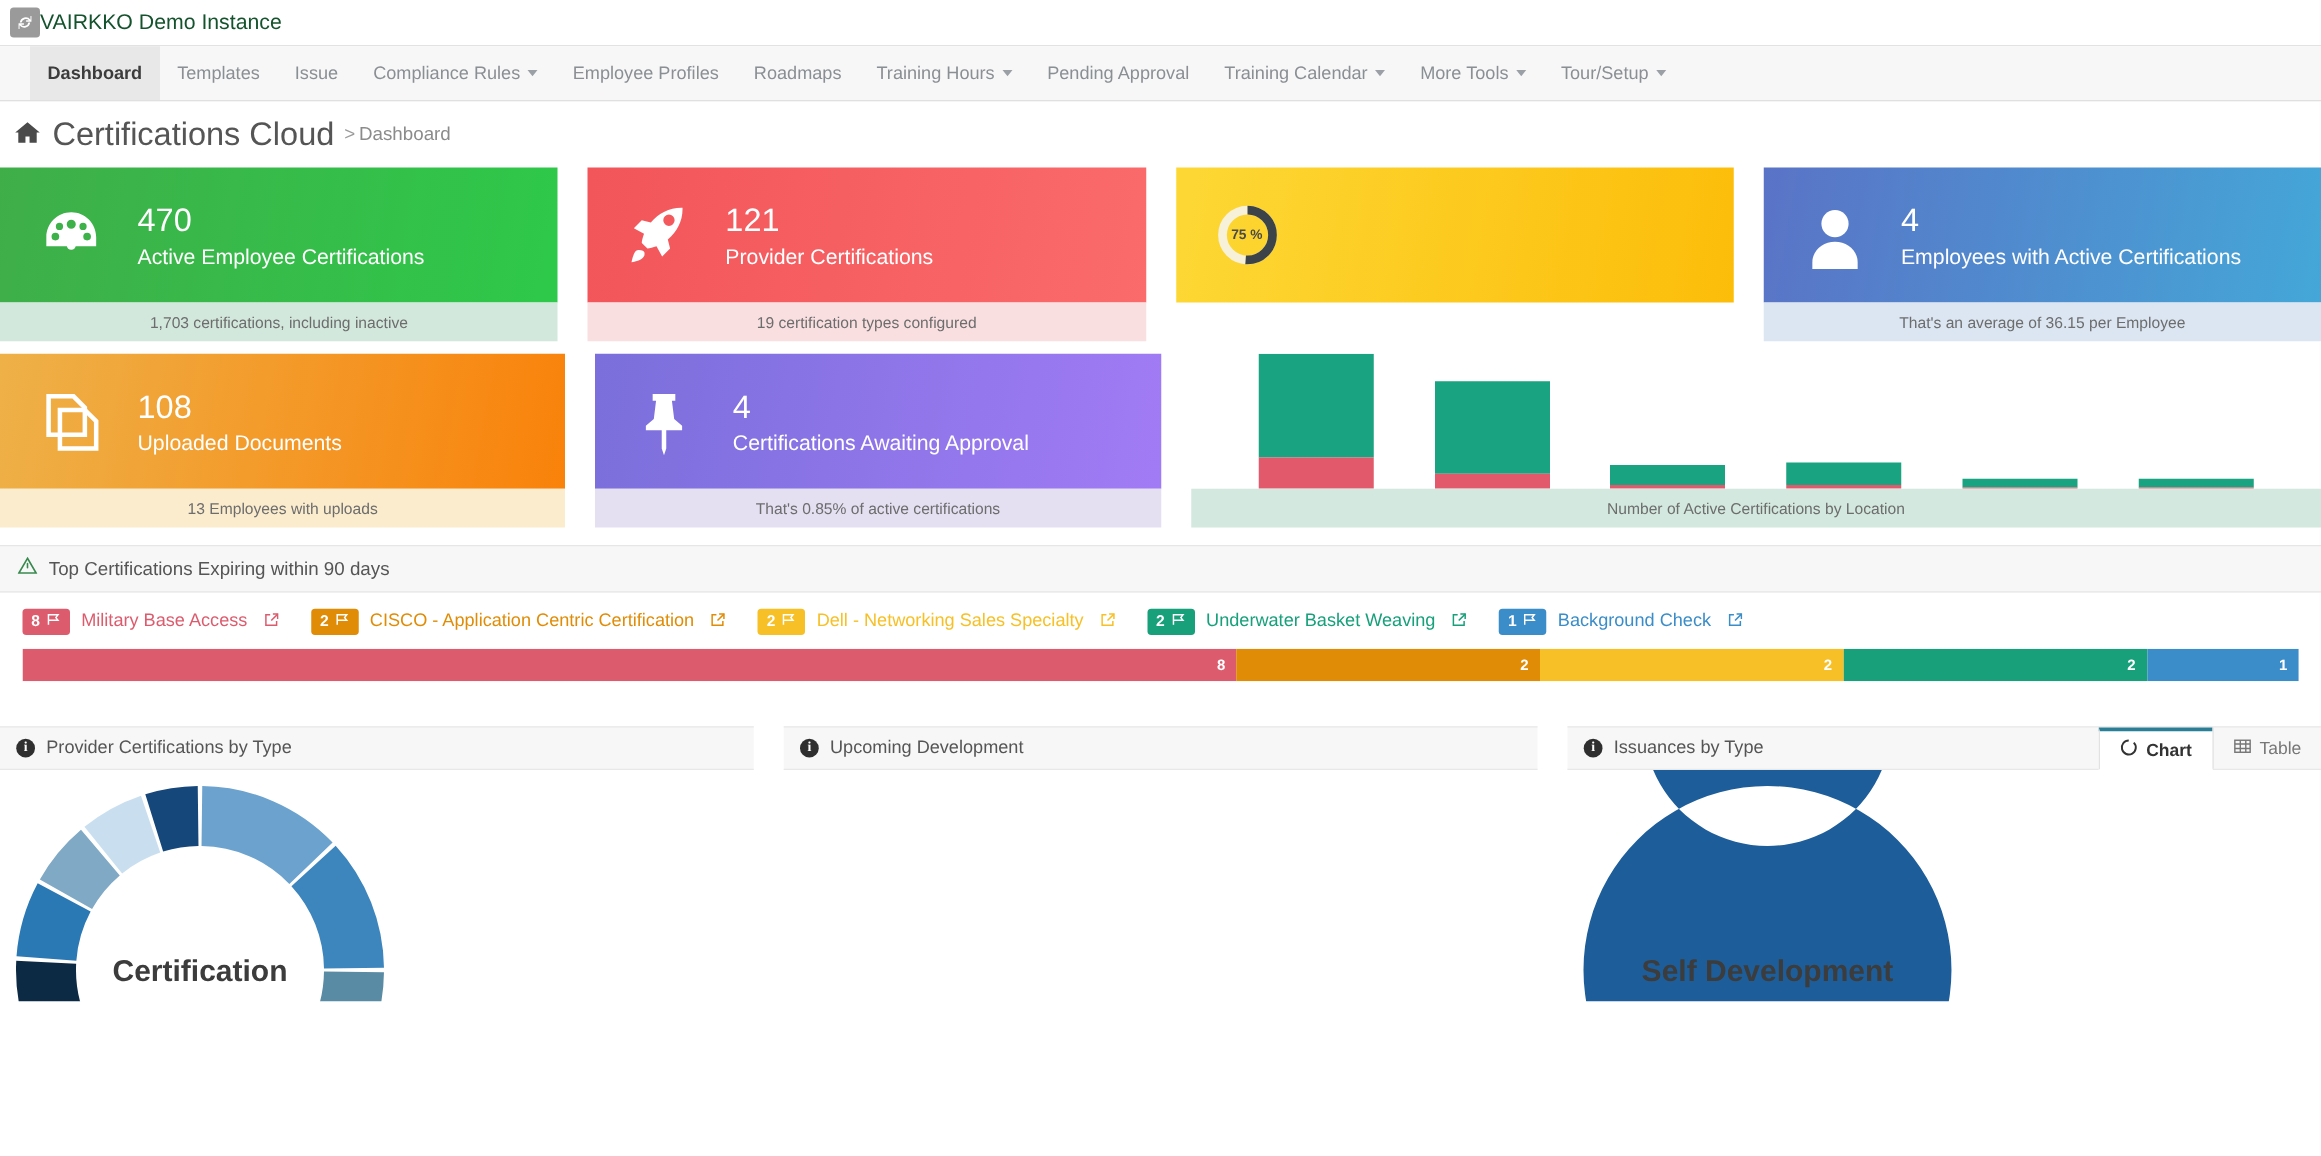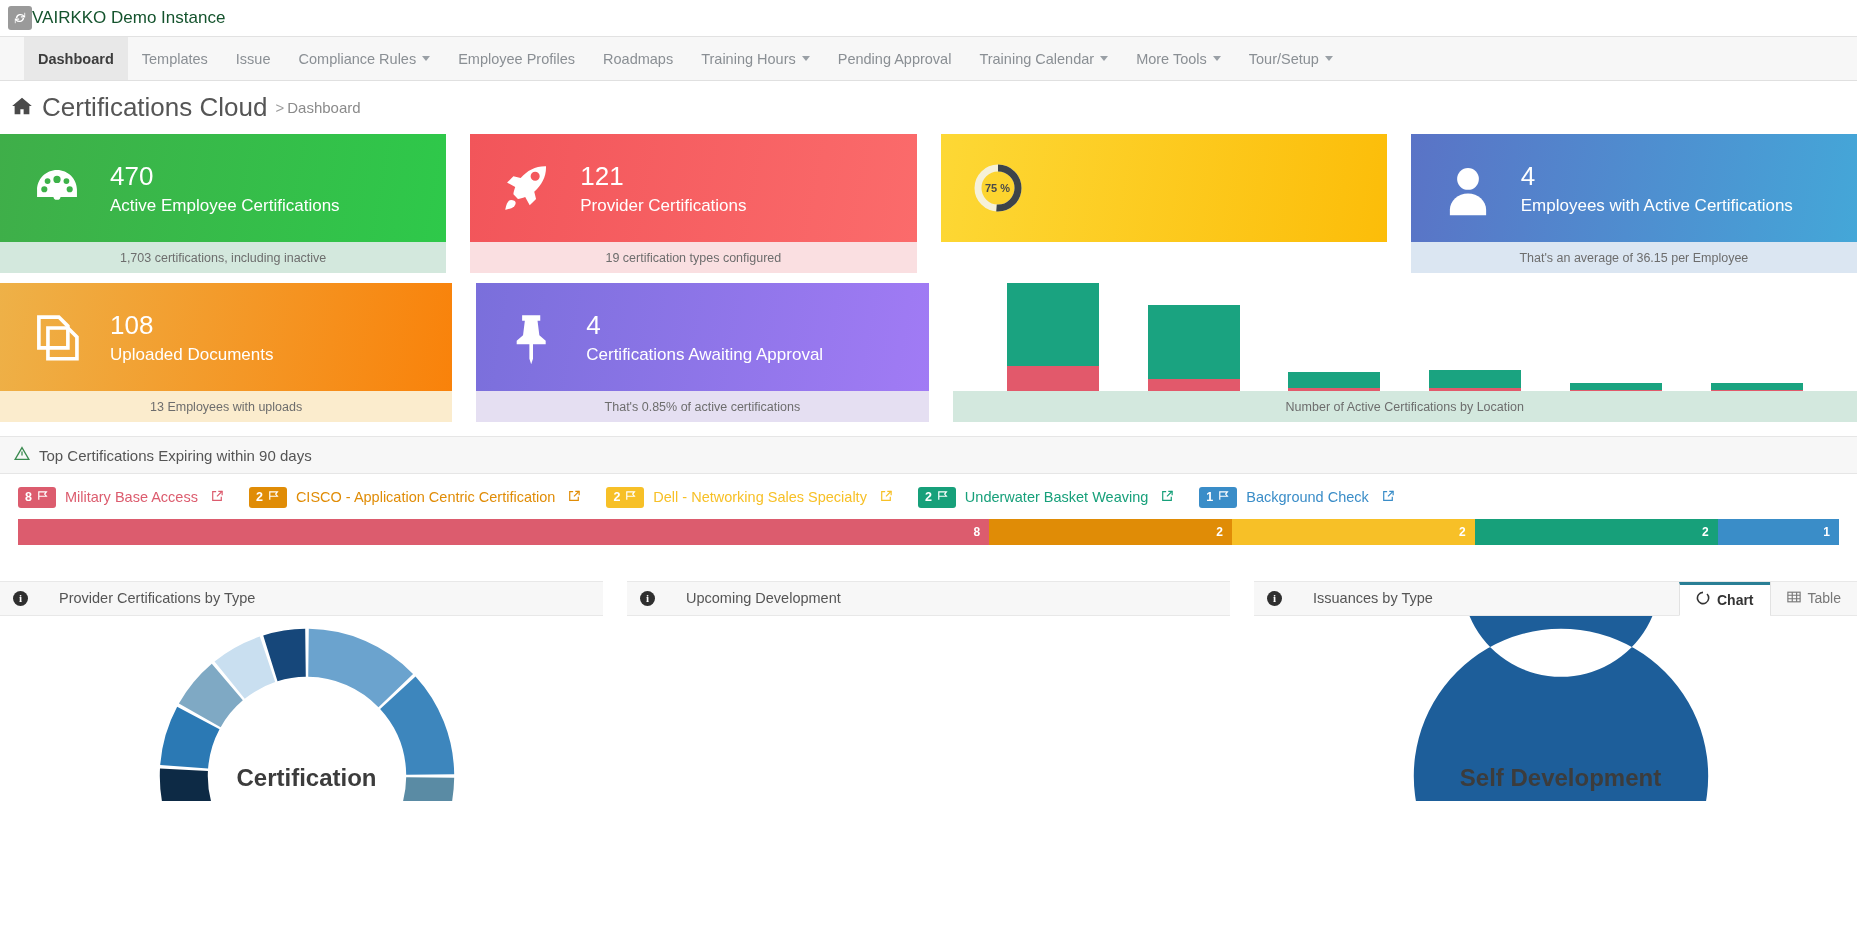--- a/index.html
+++ b/index.html
@@ -204,21 +204,21 @@
     position: relative;
   }
   .info-icon {
     width: 15px; height: 15px; border-radius: 50%;
     background: #2f2f2f; color: #fff;
     font-size: 11px; font-weight: bold;
     display: flex; align-items: center; justify-content: center;
     font-family: "Liberation Serif", serif;
     margin-right: 9px; flex: 0 0 15px;
   }
-  .panel-title { font-size: 14.5px; color: #555; margin-left: 22px; }
+  .panel-title { font-size: 14.5px; color: #555; }
   .panel-toggle {
     position: absolute; right: 0; top: 0; bottom: 0;
     display: flex; align-items: stretch;
   }
   .toggle-btn {
     display: flex; align-items: center; gap: 7px;
     padding: 0 16px;
     font-size: 14px;
     color: #777;
     cursor: pointer;
@@ -228,24 +228,23 @@
     background: #fff;
     color: #333;
     font-weight: bold;
     border-top: 3px solid #2a7f96;
     border-bottom: 1px solid #fff;
     margin-bottom: -1px;
   }
   .panel-chart {
     height: 185px;
     display: flex;
-    justify-content: center;
+    justify-content: flex-start;
     overflow: hidden;
     position: relative;
-    padding-left: 10px;
   }
   .donut-wrap { position: relative; width: 320px; height: 320px; }
   .donut-center-label {
     position: absolute;
     left: 0; right: 0;
     top: 148px;
     text-align: center;
     font-size: 24px;
     font-weight: bold;
     color: #3c3c3c;

